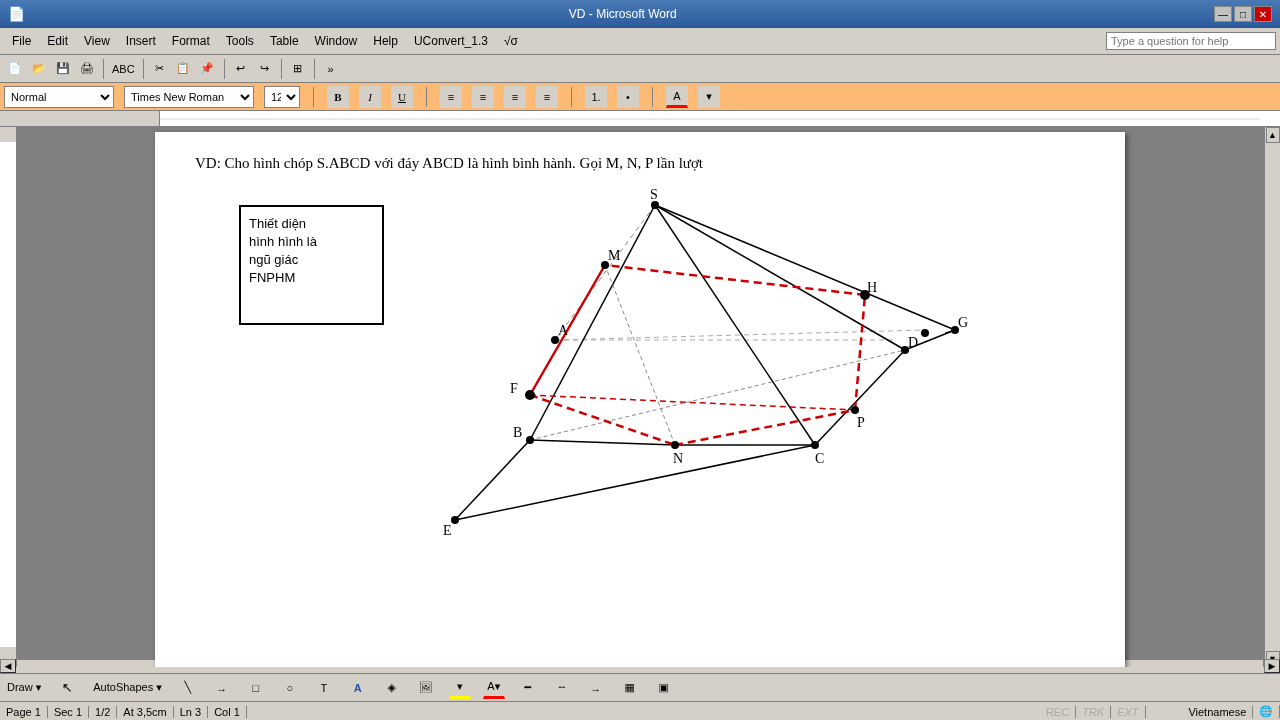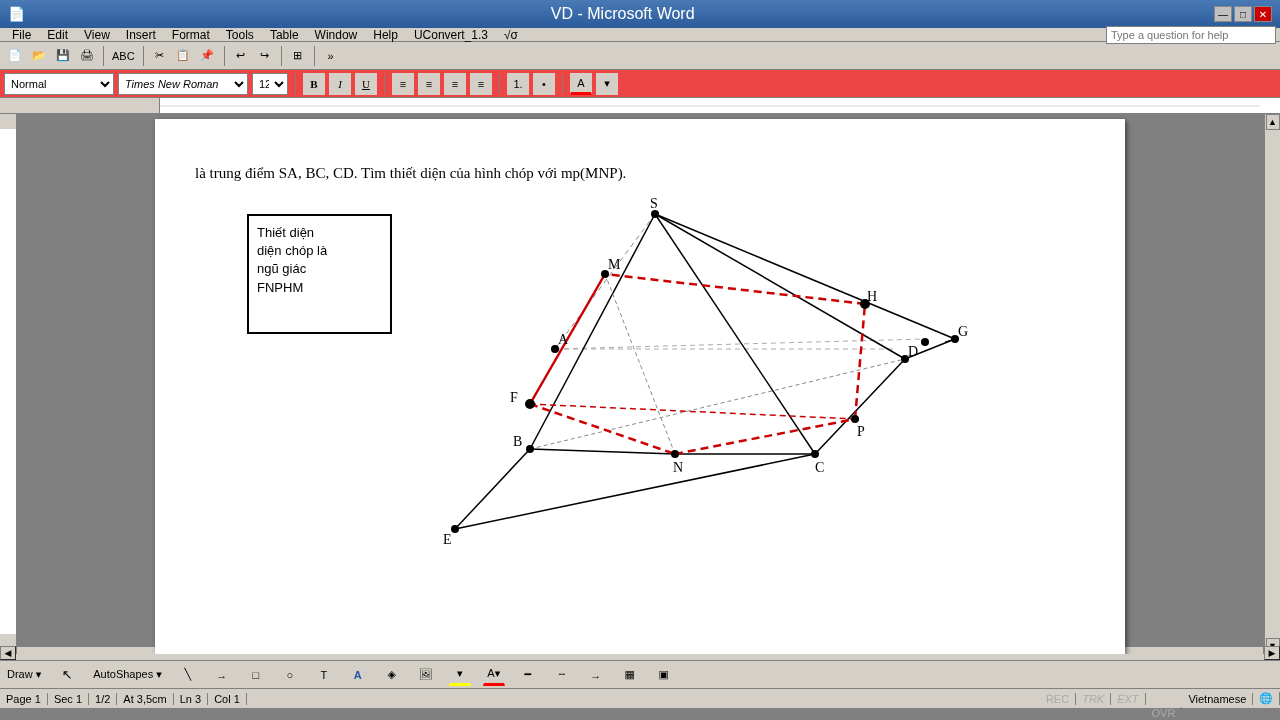--- a/index.html
+++ b/index.html
@@ -9,31 +9,31 @@
     .title-bar {
       height: 28px;
       background: linear-gradient(to bottom, #4a7ab5, #2a5a9a);
       display: flex;
       align-items: center;
       padding: 0 8px;
       color: white;
       font-size: 12px;
       font-family: Arial, sans-serif;
     }
-    .title-bar-text { flex: 1; text-align: center; font-size: 16px; }
+    .title-bar-text { flex: 1; text-align: center; font-size: 12px; }
     .title-bar-buttons { display: flex; gap: 2px; }
     .title-btn {
       width: 18px; height: 16px; background: #c0c0c0;
       border: 1px solid #888; display: flex; align-items: center; justify-content: center;
       font-size: 10px; cursor: pointer; color: black;
     }
 
     
     .menu-bar {
-      height: 14px;
+      height: 27px;
       background: #d4d0c8;
       display: flex;
       align-items: center;
       padding: 0 4px;
       border-bottom: 1px solid #808080;
       font-family: Arial, sans-serif;
       font-size: 12px;
     }
     .menu-item {
       padding: 2px 8px;
@@ -57,32 +57,32 @@
       height: 22px; min-width: 22px; padding: 0 2px;
       background: #d4d0c8; border: 1px solid transparent;
       cursor: pointer; display: flex; align-items: center; justify-content: center;
       font-size: 11px;
     }
     .tb-select {
       height: 22px; background: white; border: 1px solid #808080;
       font-size: 11px; padding: 0 2px;
     }
     .format-select { width: 110px; }
-    .font-select { width: 130px; font-style: italic; }
+    .font-select { width: 130px; }
     .size-select { width: 36px; }
 
     
     .toolbar2 {
       height: 28px;
-      background: #ef4444;
+      background: #fdba74;
       display: flex;
       align-items: center;
       padding: 0 4px;
       border-bottom: 1px solid #808080;
-      gap: 4px;
+      gap: 10px;
       font-family: Arial, sans-serif;
       font-size: 11px;
       position: relative;
     }
 
     
     .ruler {
       height: 16px;
       background: #d4d0c8;
       border-bottom: 1px solid #808080;
@@ -134,21 +134,21 @@
     .diagram {
       position: relative;
       width: 750px;
       height: 420px;
       margin-left: 40px;
     }
 
     
     .box-label {
       position: absolute;
-      left: 12px;
+      left: 4px;
       top: 20px;
       width: 145px;
       min-height: 120px;
       border: 2px solid black;
       padding: 8px;
       font-family: Arial, sans-serif;
       font-size: 13px;
       line-height: 1.4;
     }
 
@@ -265,29 +265,28 @@
     <svg width="16" height="540">
       <rect x="0" y="0" width="16" height="540" fill="#d4d0c8"></rect>
       <rect x="0" y="15" width="16" height="505" fill="white"></rect>
     </svg>
   </div>
 
   <div class="document-area">
     <div class="page">
 
       <div class="vd-text">
-        <br>
-        <span>là trung điểm SA, BC, CD. Tìm thiết diện của hình chóp với mp(MNP).</span>
+        <span>VD: Cho hình chóp S.ABCD với đáy ABCD là hình bình hành. Gọi M, N, P lần lượt</span><br>
       </div>
 
       <div class="diagram">
 
         <div class="box-label">
           <span>Thiết diện</span><br>
-          <span>diện chóp là</span><br>
+          <span>hình hình là</span><br>
           <span>ngũ giác</span><br>
           <span>FNPHM</span>
         </div>
 
         <svg width="650" height="400" style="position:absolute; left:130px; top:0;">
 
           <line x1="190" y1="155" x2="530" y2="155" stroke="#aaa" stroke-width="1" stroke-dasharray="5,4"></line>
 
           <line x1="190" y1="155" x2="560" y2="145" stroke="#aaa" stroke-width="1" stroke-dasharray="5,4"></line>
 

